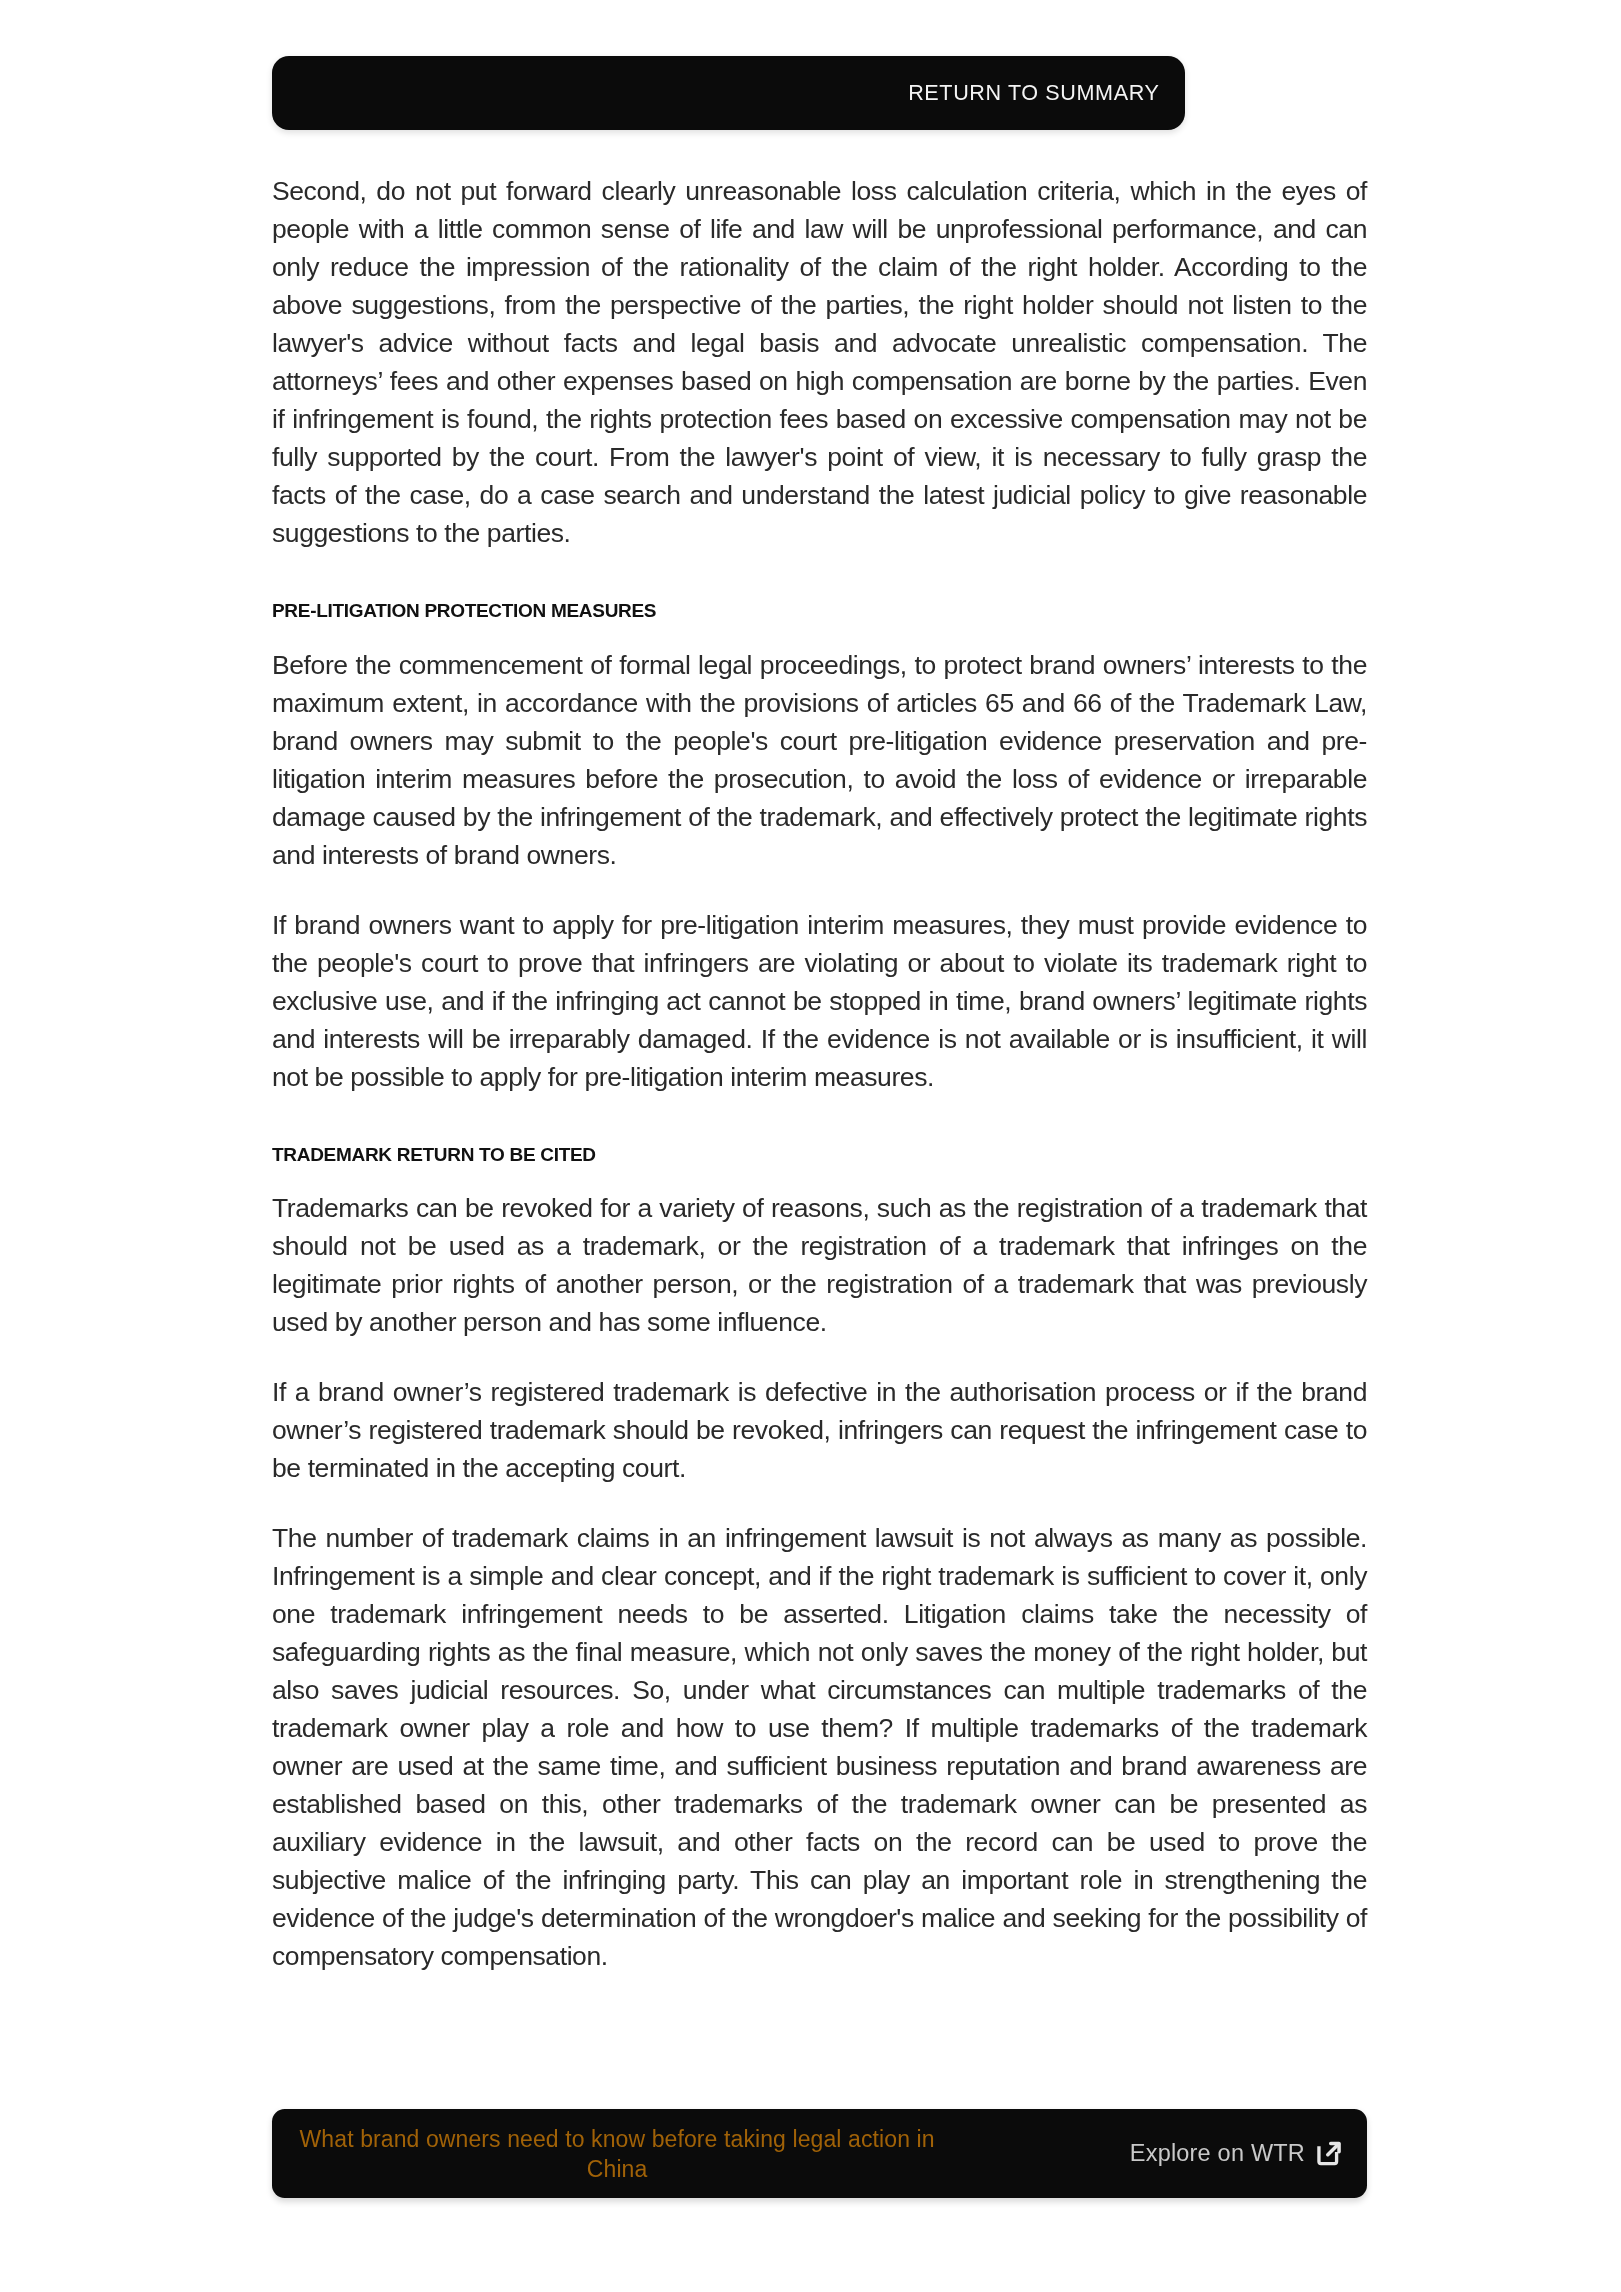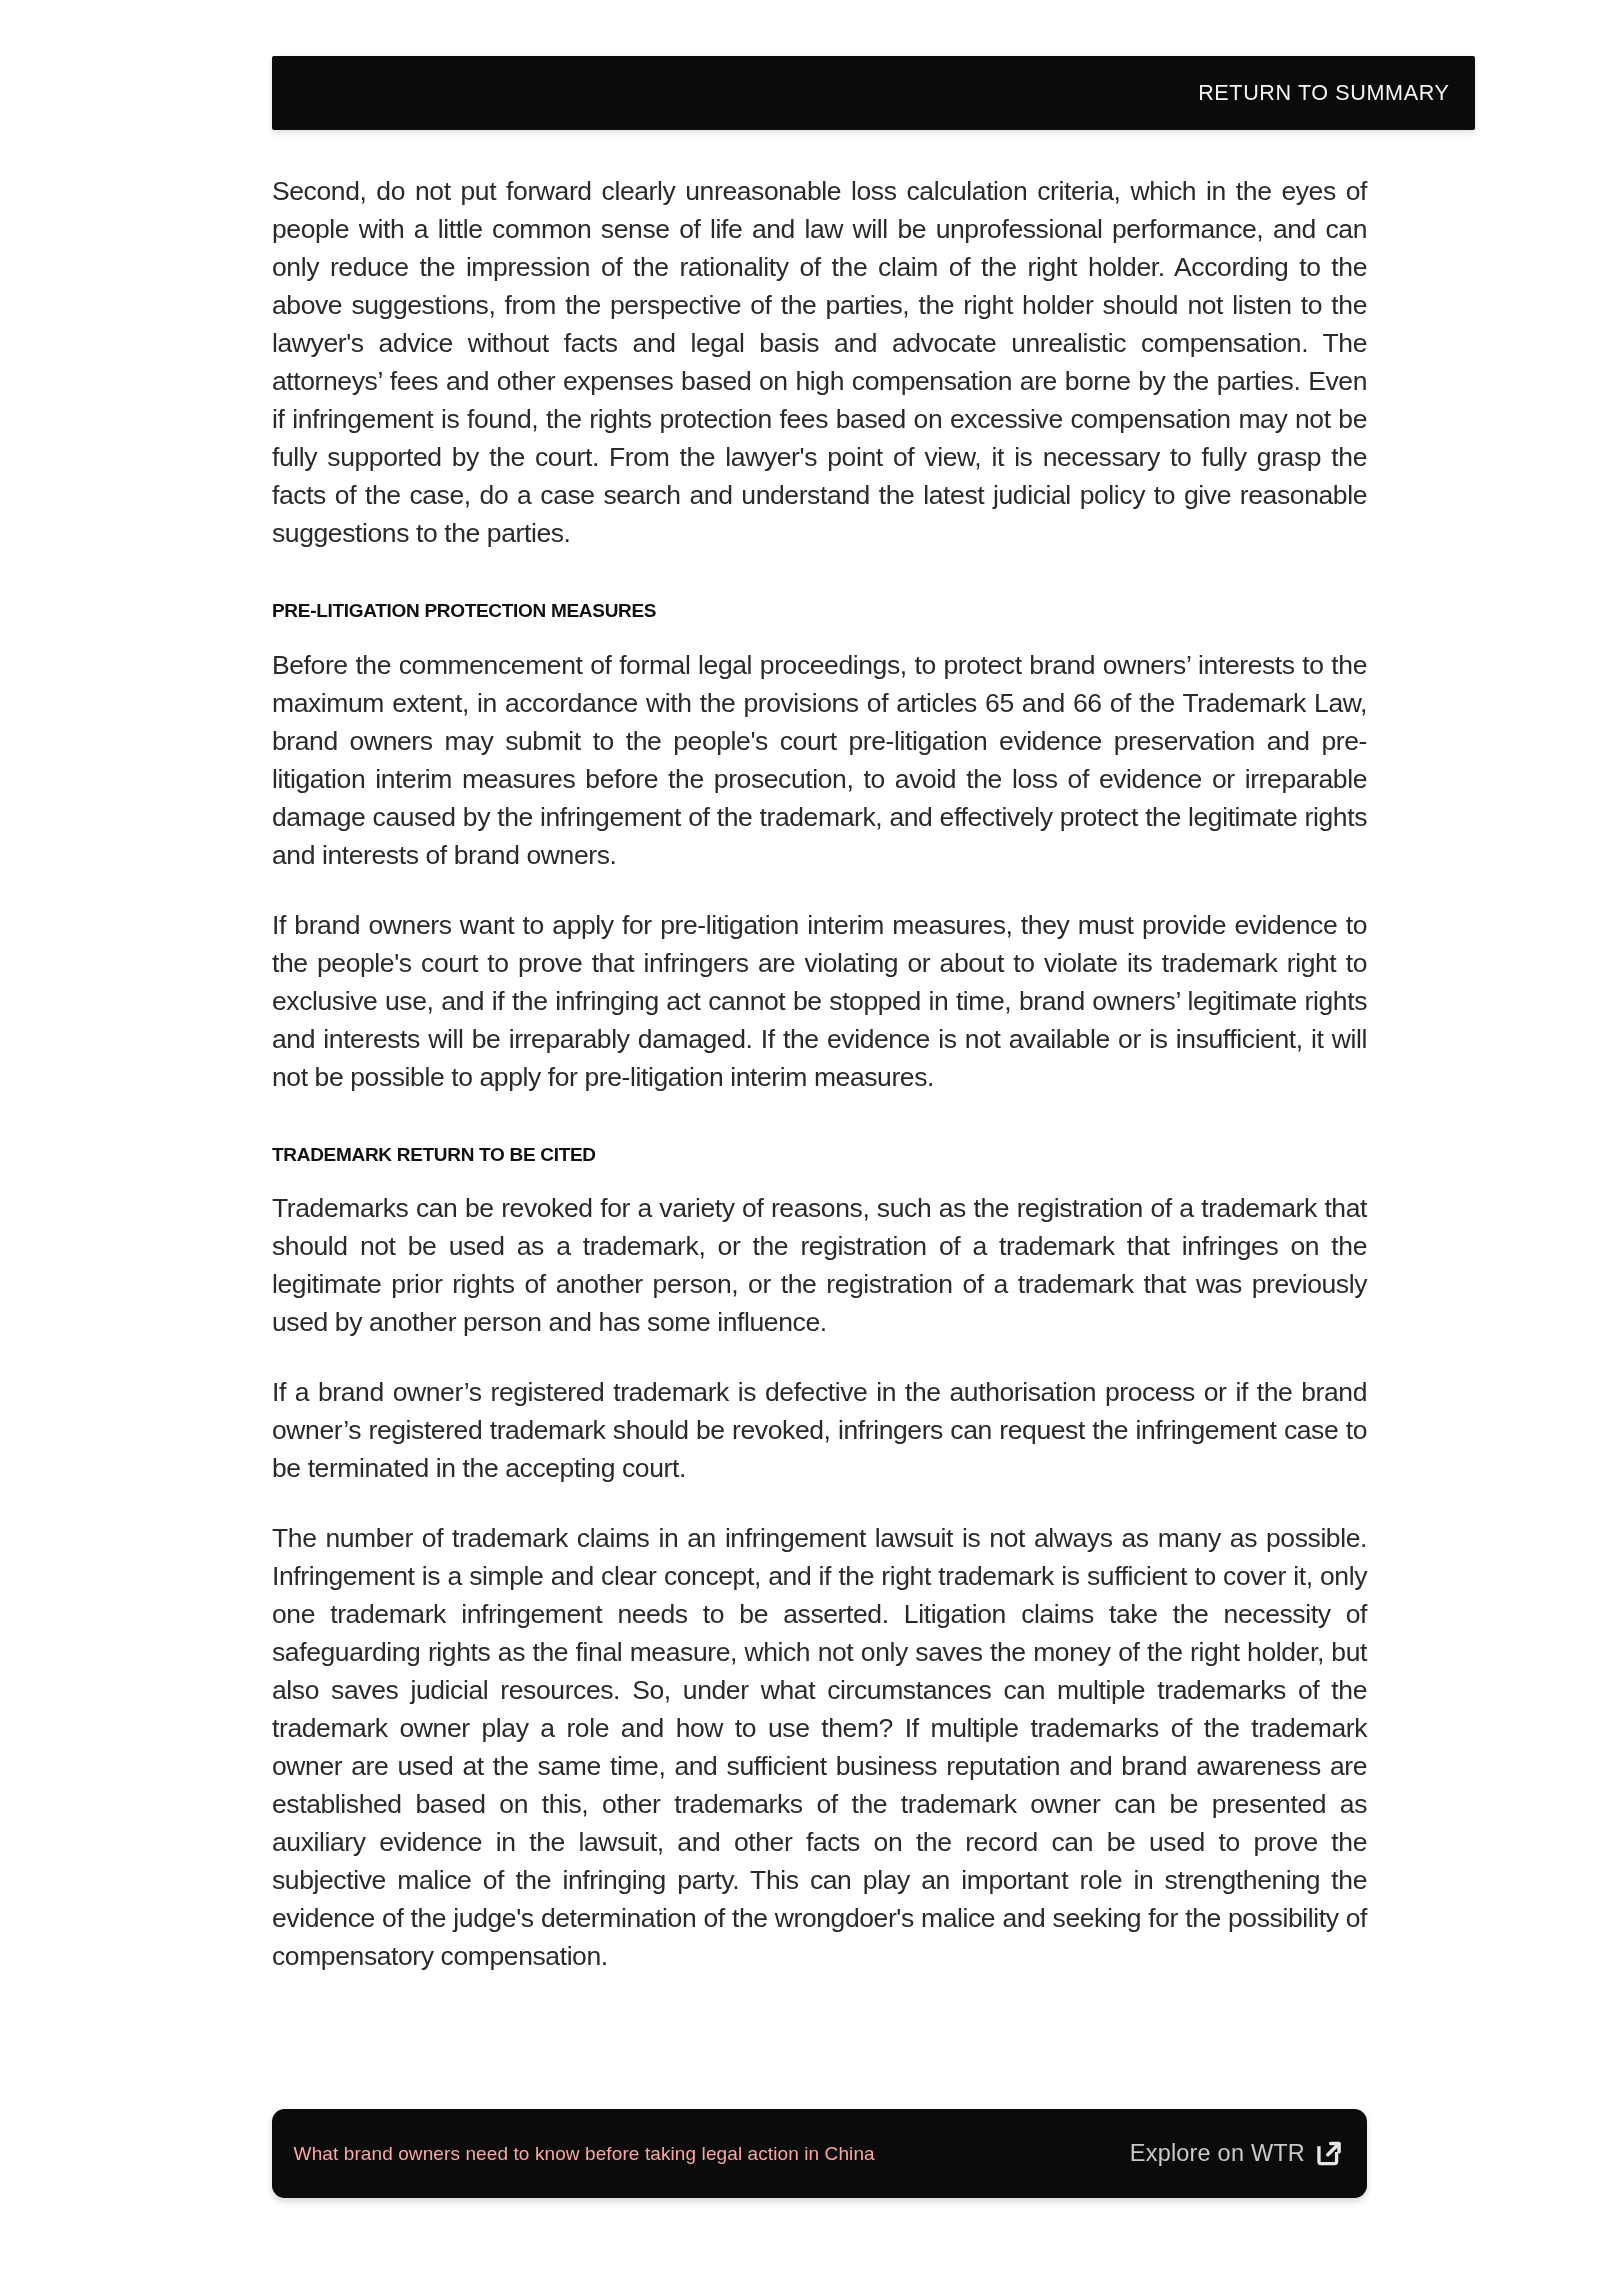--- a/index.html
+++ b/index.html
@@ -14,24 +14,24 @@
   .page {
     position: absolute;
     inset: 0;
     background: #ffffff;
   }
   
   .topbar {
     position: absolute;
     top: 56px;
     left: 272px;
-    width: 1203px;
+    width: 913px;
     height: 74px;
     background: #0b0b0b;
-    border-radius: 2px;
+    border-radius: 17px;
     display: flex;
     align-items: center;
     justify-content: flex-end;
     padding: 0 25.5px;
     box-shadow: 0 2.9px 5.9px rgba(0,0,0,0.12);
   }
   .topbar a {
     color: #f4f4f4;
     text-decoration: none;
     font-size: 21.6px;
@@ -72,26 +72,27 @@
     height: 89px;
     background: #0b0b0b;
     border-radius: 12.7px;
     display: flex;
     align-items: center;
     justify-content: space-between;
     padding: 0 25.5px 0 21.6px;
     box-shadow: 0 3.9px 6.9px rgba(0,0,0,0.15);
   }
   .footbar .title {
-    color: #fca5a5;
-    font-size: 19px;
+    color: #a16207;
+    font-size: 23px;
     line-height: 30px;
     font-weight: normal;
     max-width: 647px;
     letter-spacing: 0.1px;
+    text-align: center;
   }
   .footbar .explore {
     display: flex;
     align-items: center;
     gap: 11px;
     color: #c9c9c9;
     text-decoration: none;
     font-size: 23.5px;
     letter-spacing: 0.2px;
     white-space: nowrap;

